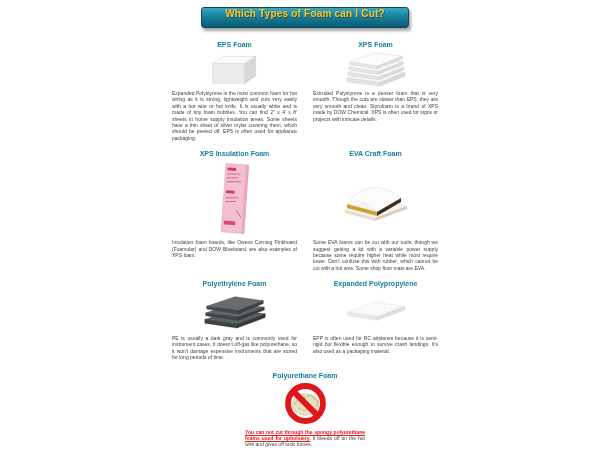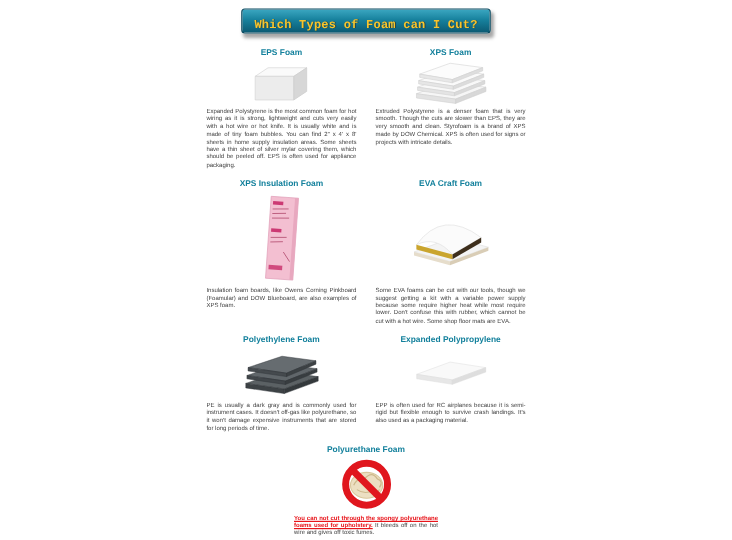--- a/index.html
+++ b/index.html
@@ -2,25 +2,24 @@
 <html><head>
 <meta charset="utf-8">
 <style>
   html,body{margin:0;padding:0;background:#ffffff;}
   .page{
     width:610px;height:450px;background:#ffffff;overflow:hidden;position:relative;
     font-family:"Liberation Sans",sans-serif;
   }
   .content{width:266px;margin:0 auto;padding-top:7px;}
   .banner{
-    width:206px;height:19px;margin:0 auto;display:flex;align-items:flex-end;justify-content:center;
+    width:206px;height:19px;margin:0 auto;display:flex;align-items:flex-start;justify-content:center;
     background:linear-gradient(180deg,#3aa6c0 0%,#17819d 45%,#0b5a73 100%);
     border:1px solid #0a4a60;border-radius:3px;
     box-shadow:2px 3px 3px rgba(0,0,0,0.35);
-    font-family:Liberation Mono, monospace;
   }
   .banner-label{
     font-size:10px;font-weight:bold;color:#f7c52e;letter-spacing:0.2px;
     text-shadow:0.7px 0.7px 0 rgba(60,35,0,0.55);white-space:nowrap;
   }
   .grid{display:grid;grid-template-columns:1fr 1fr;column-gap:16px;margin-top:4px;}
   .cell{display:flex;flex-direction:column;align-items:center;}
   .sec-heading{
     font-size:7px;font-weight:bold;color:#13809c;margin:9px 0 3px;text-align:center;
   }

